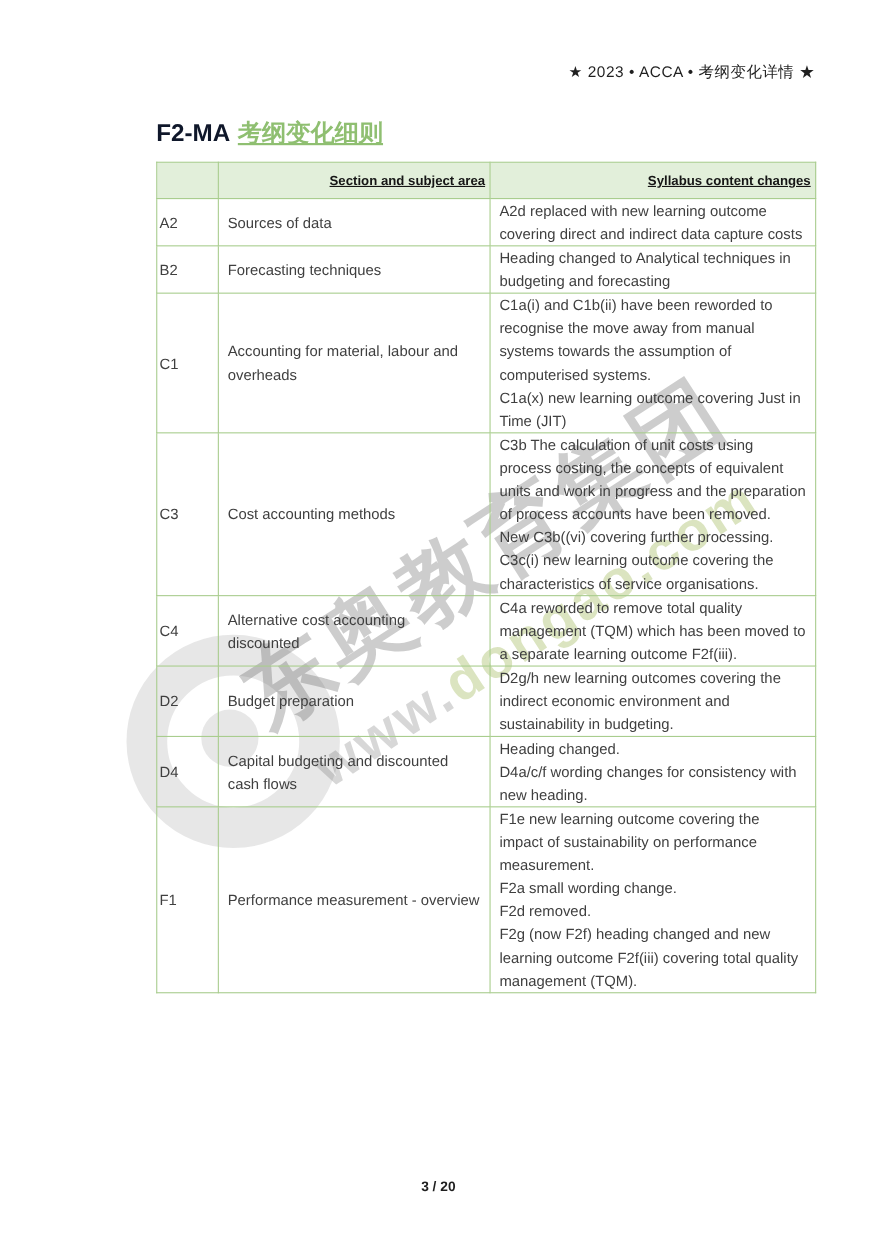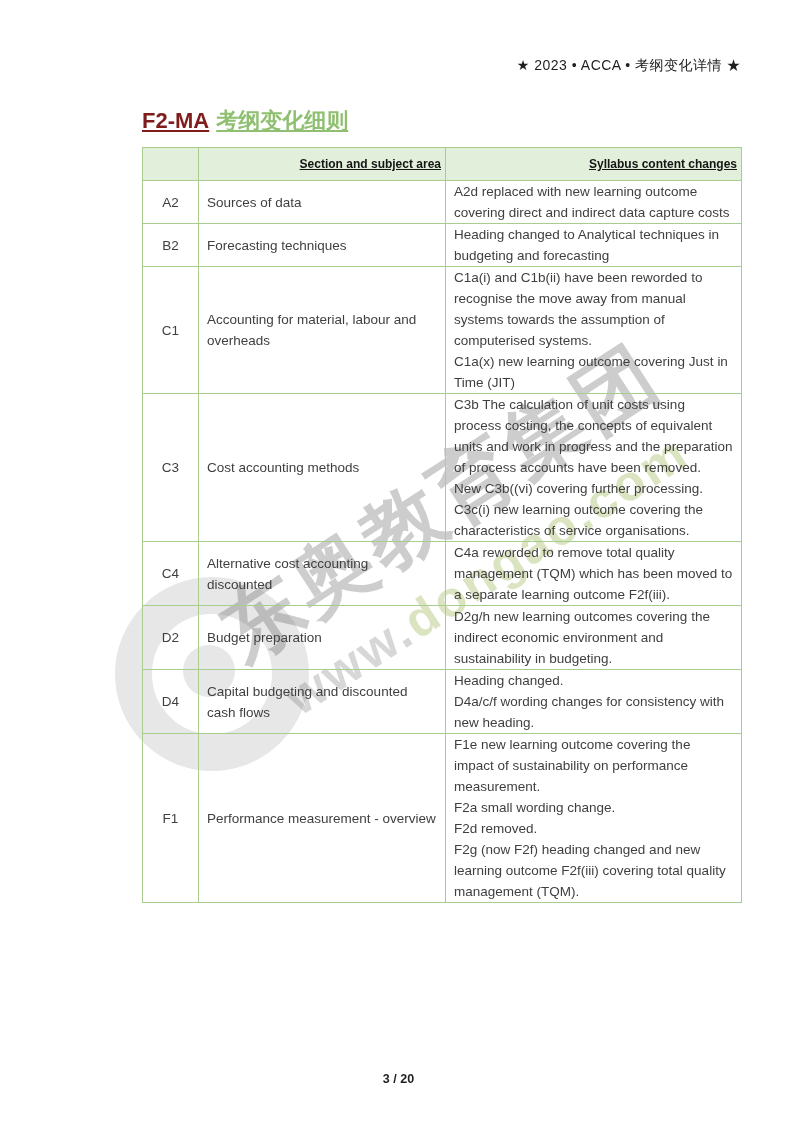--- a/index.html
+++ b/index.html
@@ -4,36 +4,36 @@
 <style>
   html,body{margin:0;padding:0;}
   body{
     width:794px;height:1123px;position:relative;overflow:hidden;
     background:#ffffff;color:#3f3f3f;
     font-family:"Liberation Sans", sans-serif;
   }
   .content{position:absolute;left:99px;top:0;width:599px;z-index:2;padding-left:43px;}
   .meta-line{margin-top:57px;text-align:right;font-size:14px;color:#1f1f1f;letter-spacing:.5px;}
   .page-title{margin-top:31px;font-size:22px;font-weight:bold;line-height:30px;}
-  .title-code{color:#7f1d1d;text-decoration:underline;}
+  .title-code{color:#0f172a;}
   .title-cn{color:#8fbf71;margin-left:7px;text-decoration:underline;}
   table.syllabus{
     border-collapse:collapse;table-layout:fixed;width:599px;margin-top:11px;
     position:relative;z-index:2;background:transparent;
   }
   .syllabus th,.syllabus td{border:1px solid #a9cd8e;}
   .syllabus th{
     background:#e2efda;color:#151515;font-size:12px;font-weight:bold;
     padding:9px 4px;text-align:right;text-decoration:underline;
   }
   .syllabus td{
     font-size:13.5px;line-height:21px;padding:0 8px;vertical-align:middle;
     color:#3f3f3f;background:transparent;
   }
-  td.code-cell{text-align:center;padding:0 2px;}
+  td.code-cell{text-align:left;padding:0 2px;}
   td.changes-cell{white-space:pre-line;}
   .footer{
     position:absolute;left:99px;top:1072px;width:599px;text-align:center;
     font-size:12.5px;font-weight:bold;color:#1f1f1f;z-index:2;
   }
   
   .watermark-text{
     position:absolute;left:205px;top:445px;z-index:1;
     transform:rotate(-33deg);transform-origin:50% 50%;
     pointer-events:none;white-space:nowrap;

